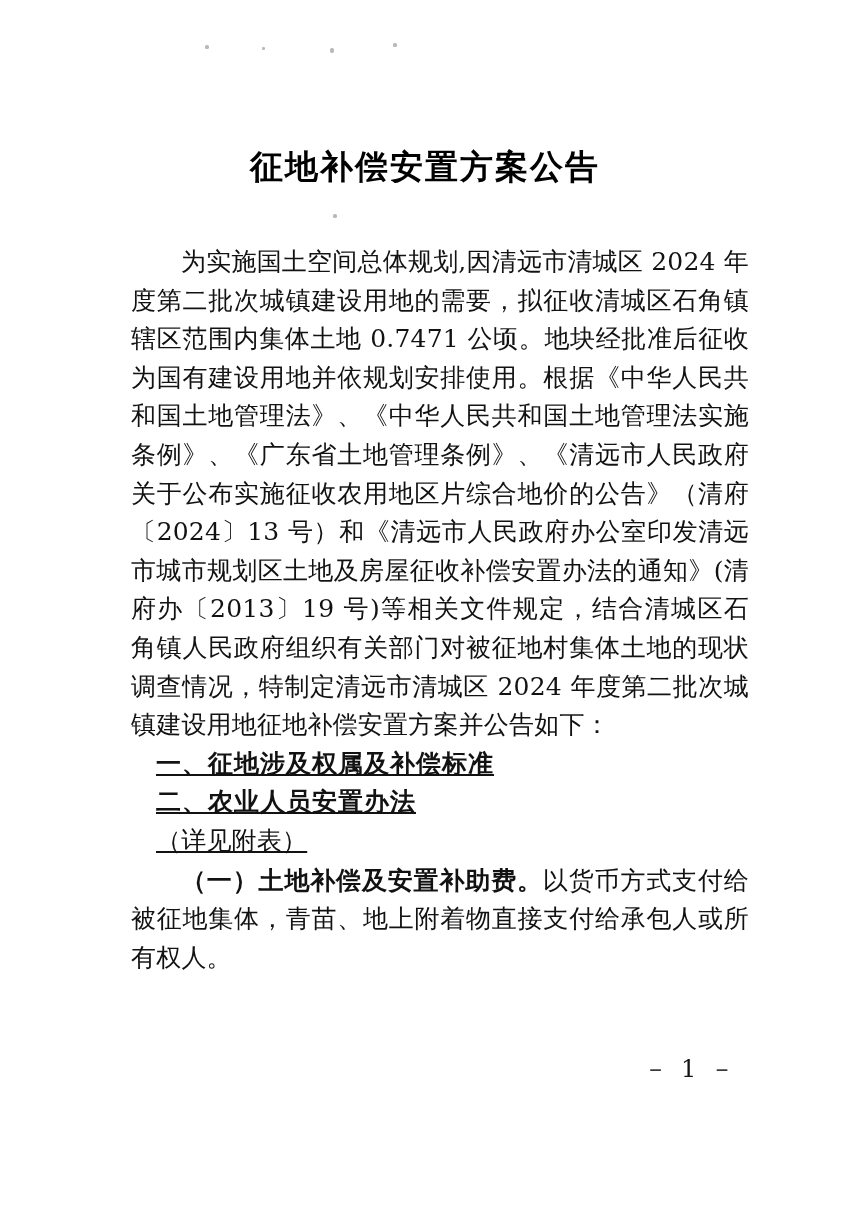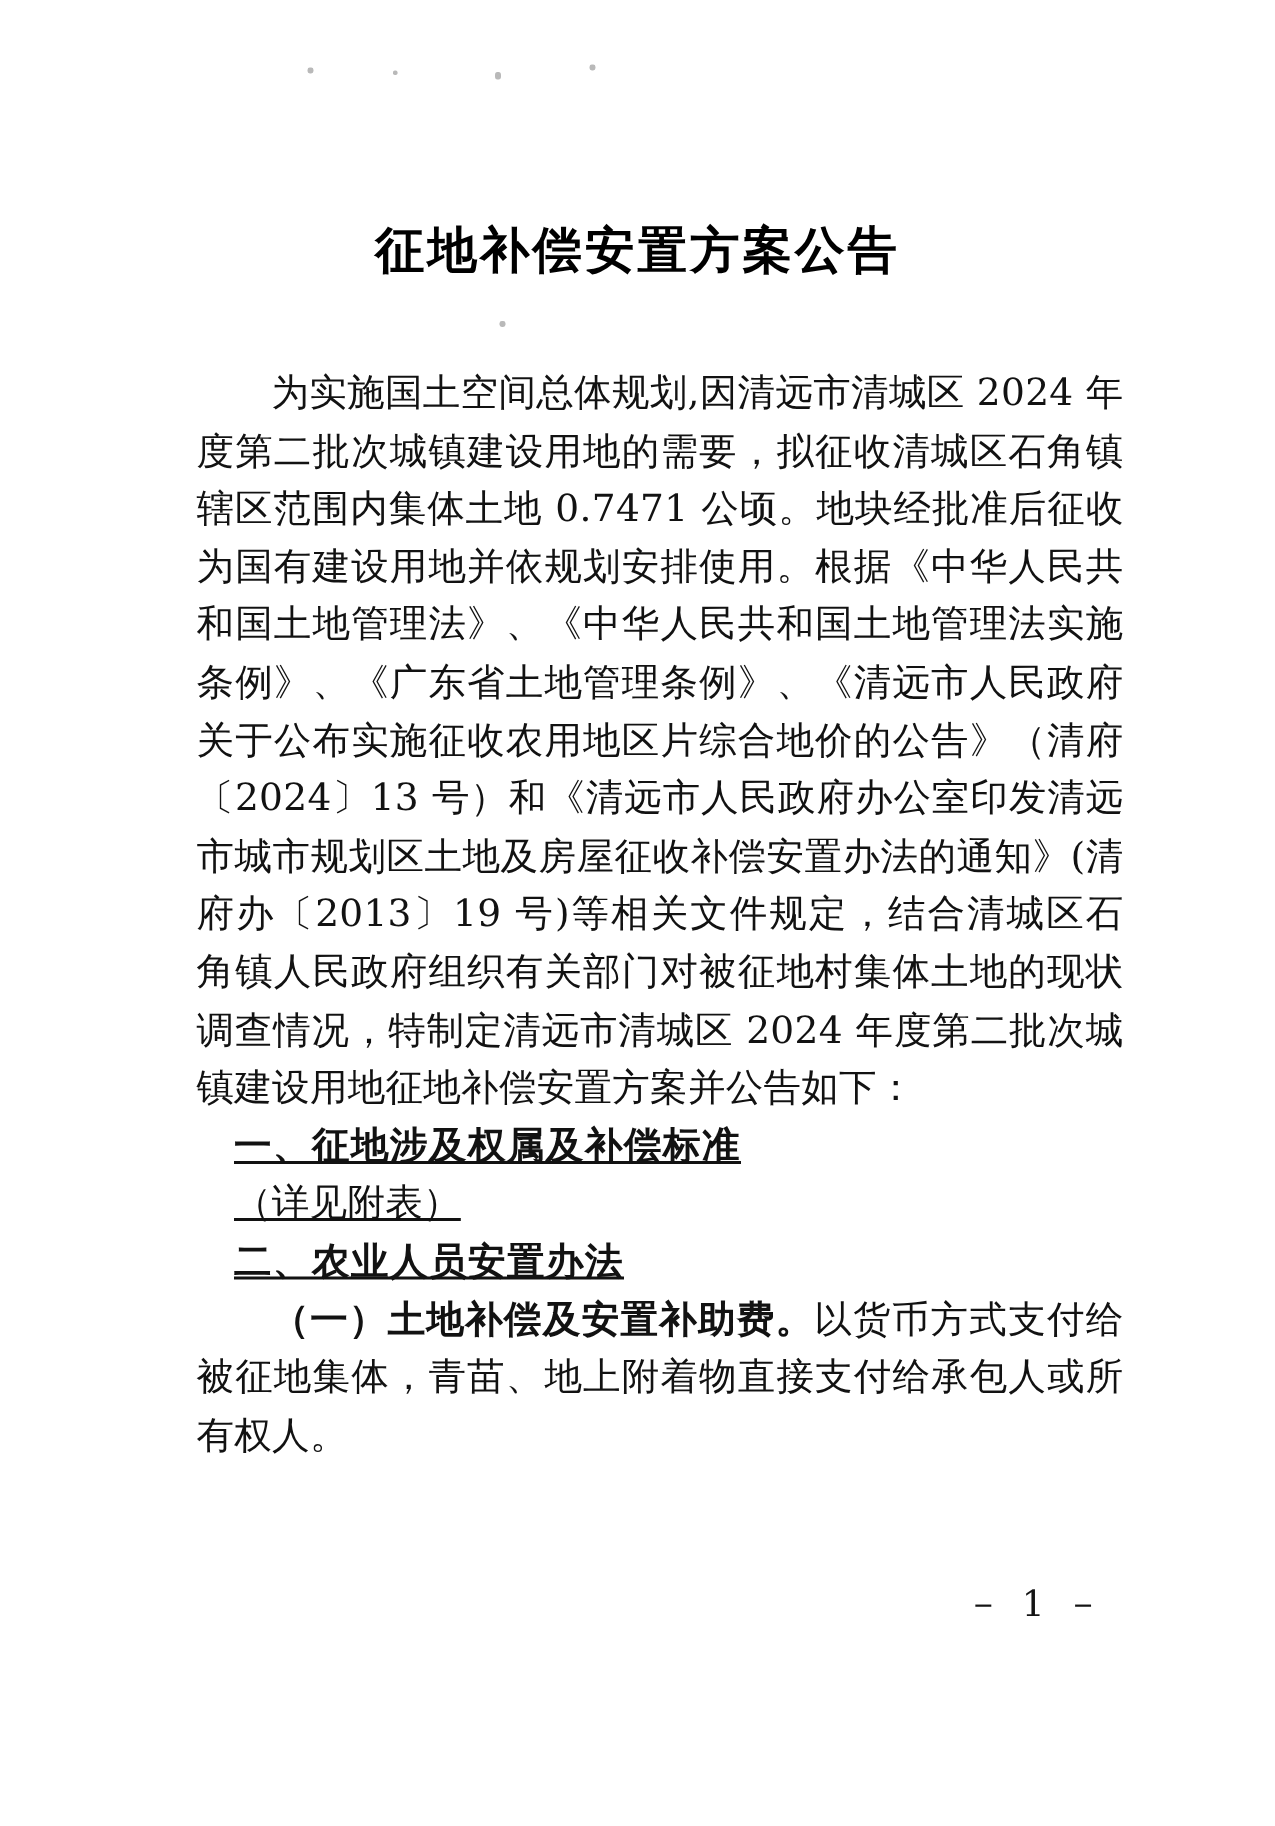--- a/index.html
+++ b/index.html
@@ -114,23 +114,23 @@
     </div>
 
   <div class="doc-title">征地补偿安置方案公告</div>
 
   <div class="body-block">
 
     <p class="para indent">为实施国土空间总体规划,因清远市清城区 2024 年度第二批次城镇建设用地的需要，拟征收清城区石角镇辖区范围内集体土地 0.7471 公顷。地块经批准后征收为国有建设用地并依规划安排使用。根据《中华人民共和国土地管理法》、《中华人民共和国土地管理法实施条例》、《广东省土地管理条例》、《清远市人民政府关于公布实施征收农用地区片综合地价的公告》（清府〔2024〕13 号）和《清远市人民政府办公室印发清远市城市规划区土地及房屋征收补偿安置办法的通知》(清府办〔2013〕19 号)等相关文件规定，结合清城区石角镇人民政府组织有关部门对被征地村集体土地的现状调查情况，特制定清远市清城区 2024 年度第二批次城镇建设用地征地补偿安置方案并公告如下：</p>
 
     <p class="para indent-one heading">一、征地涉及权属及补偿标准</p>
 
+    <p class="para indent-one heading">二、农业人员安置办法</p>
+
     <p class="para indent-one">（详见附表）</p>
-
-    <p class="para indent-one heading">二、农业人员安置办法</p>
 
     <p class="para indent">
       <span class="lead">（一）土地补偿及安置补助费。</span><span>以货币方式支付给被征地集体，青苗、地上附着物直接支付给承包人或所有权人。</span>
     </p>
 
 
   </div>
 
   <div class="page-number">－ 1 －</div>
 

